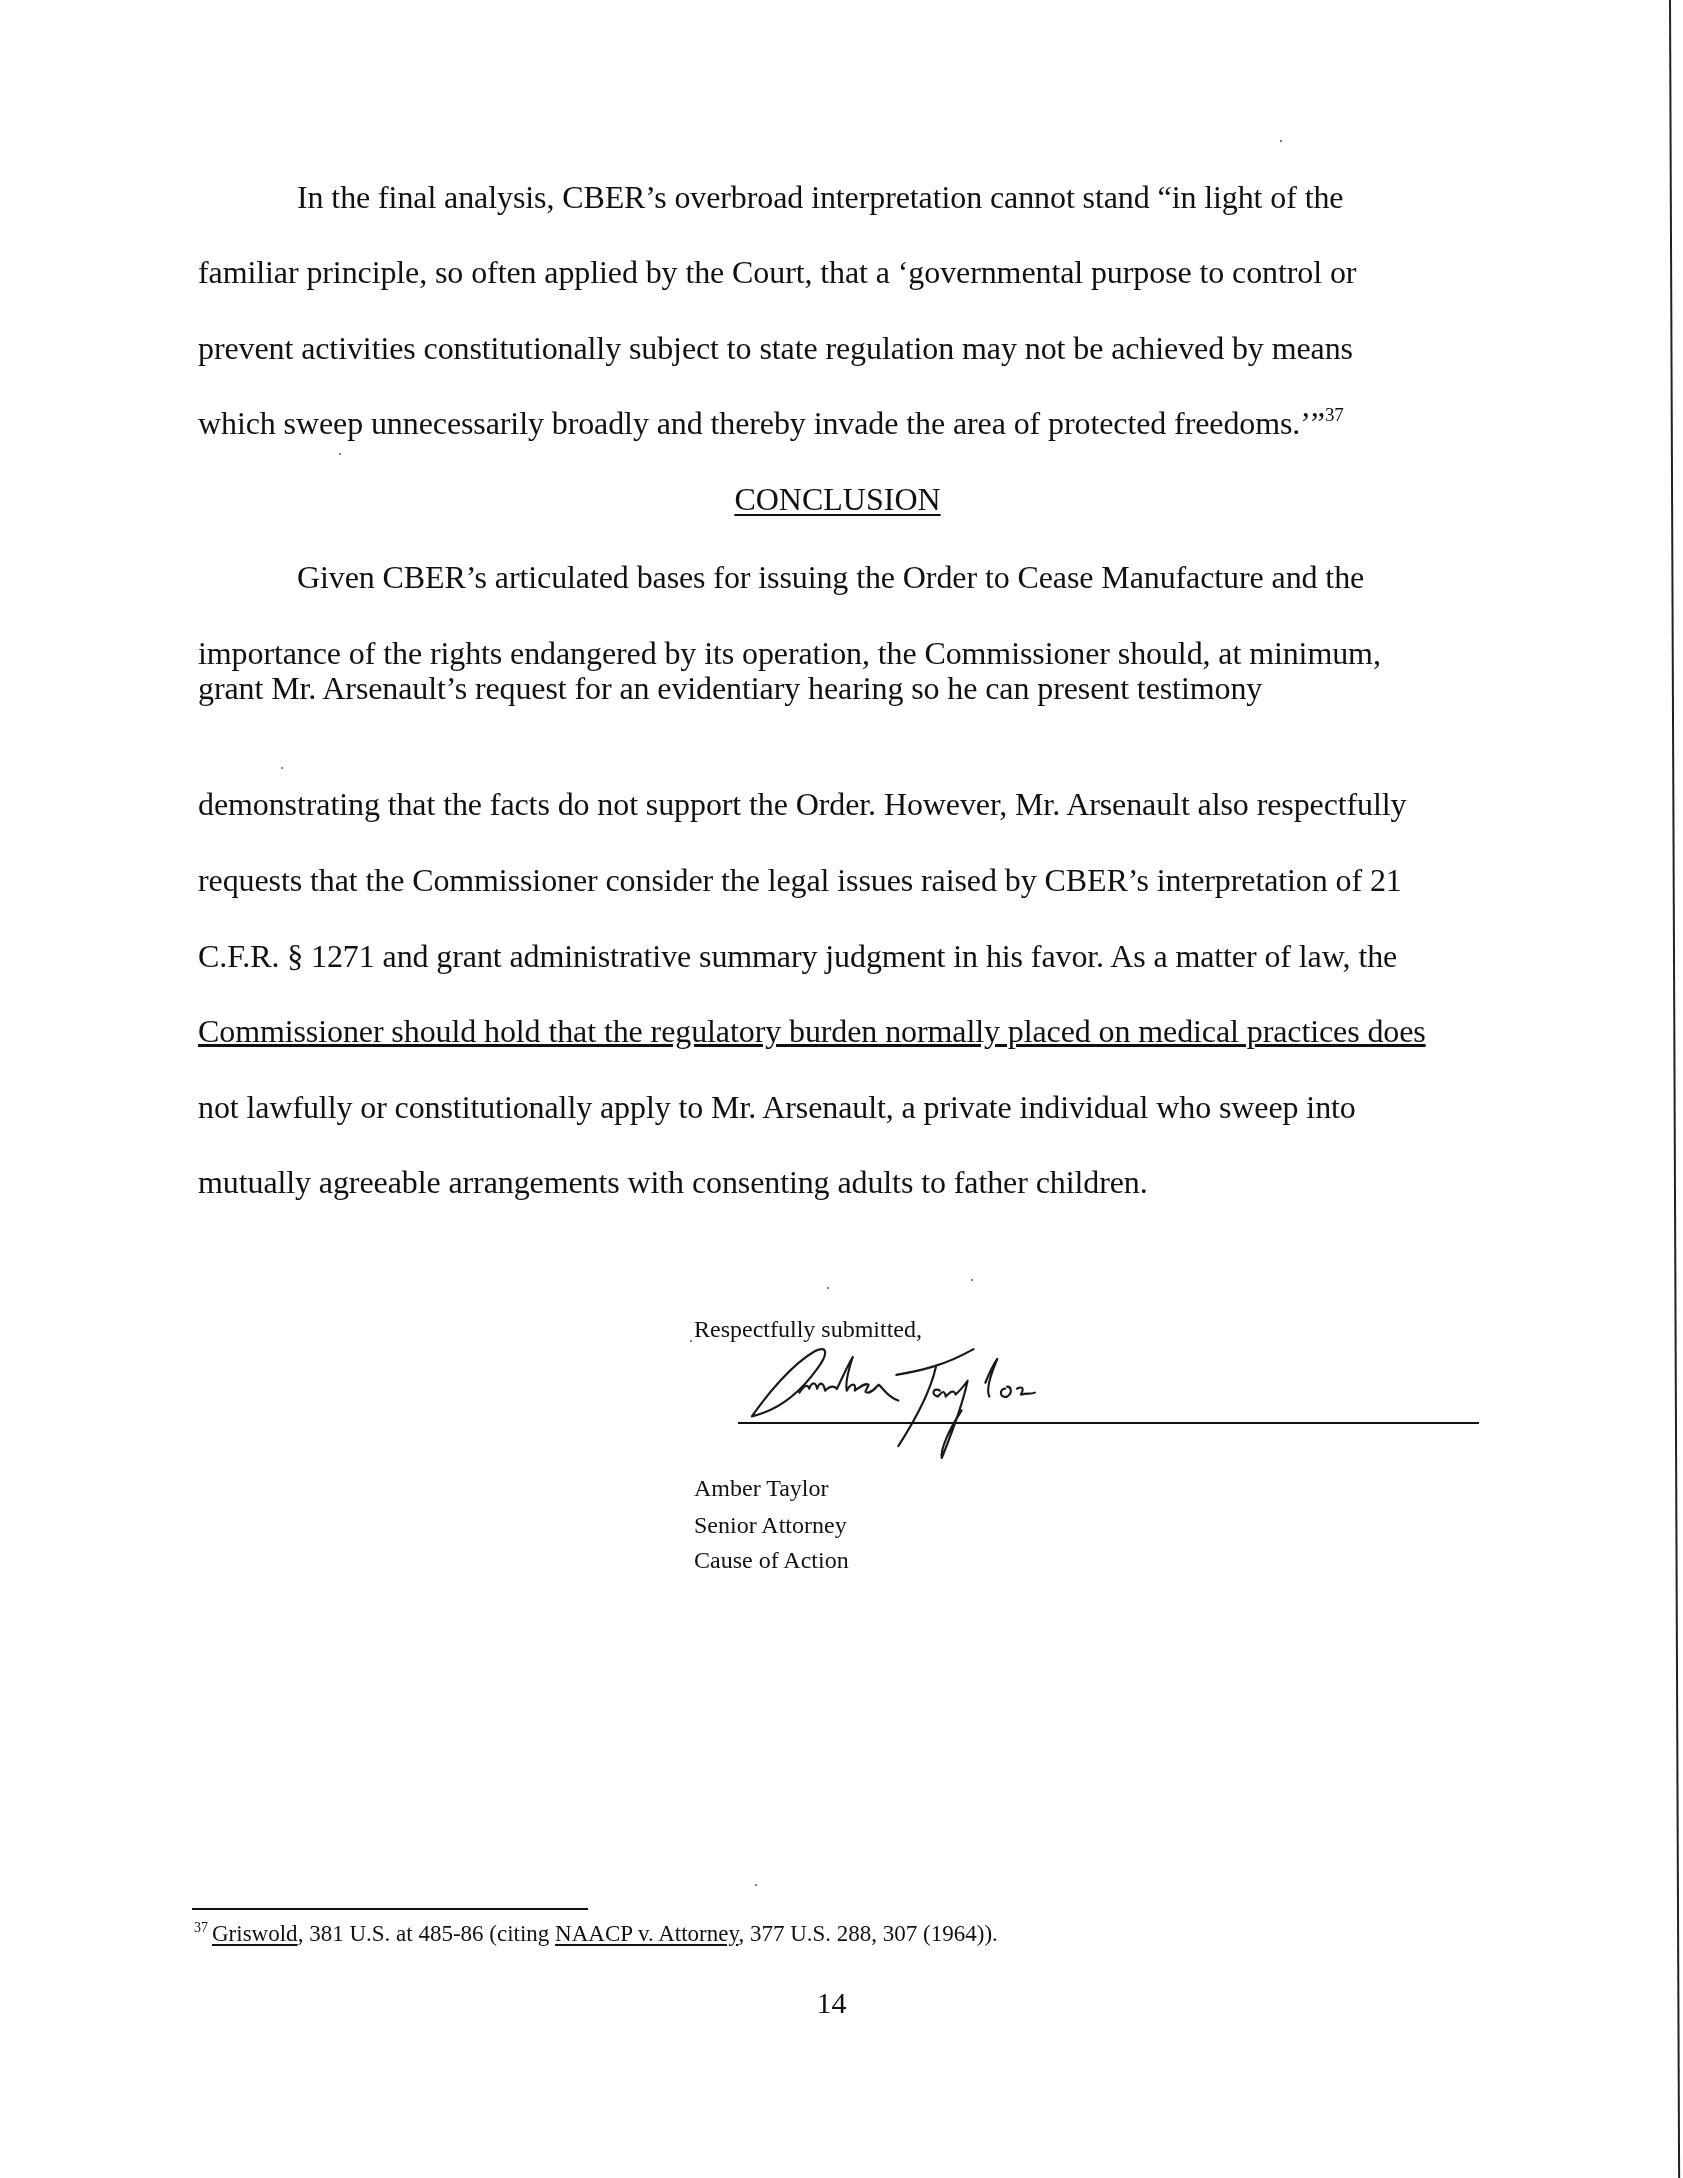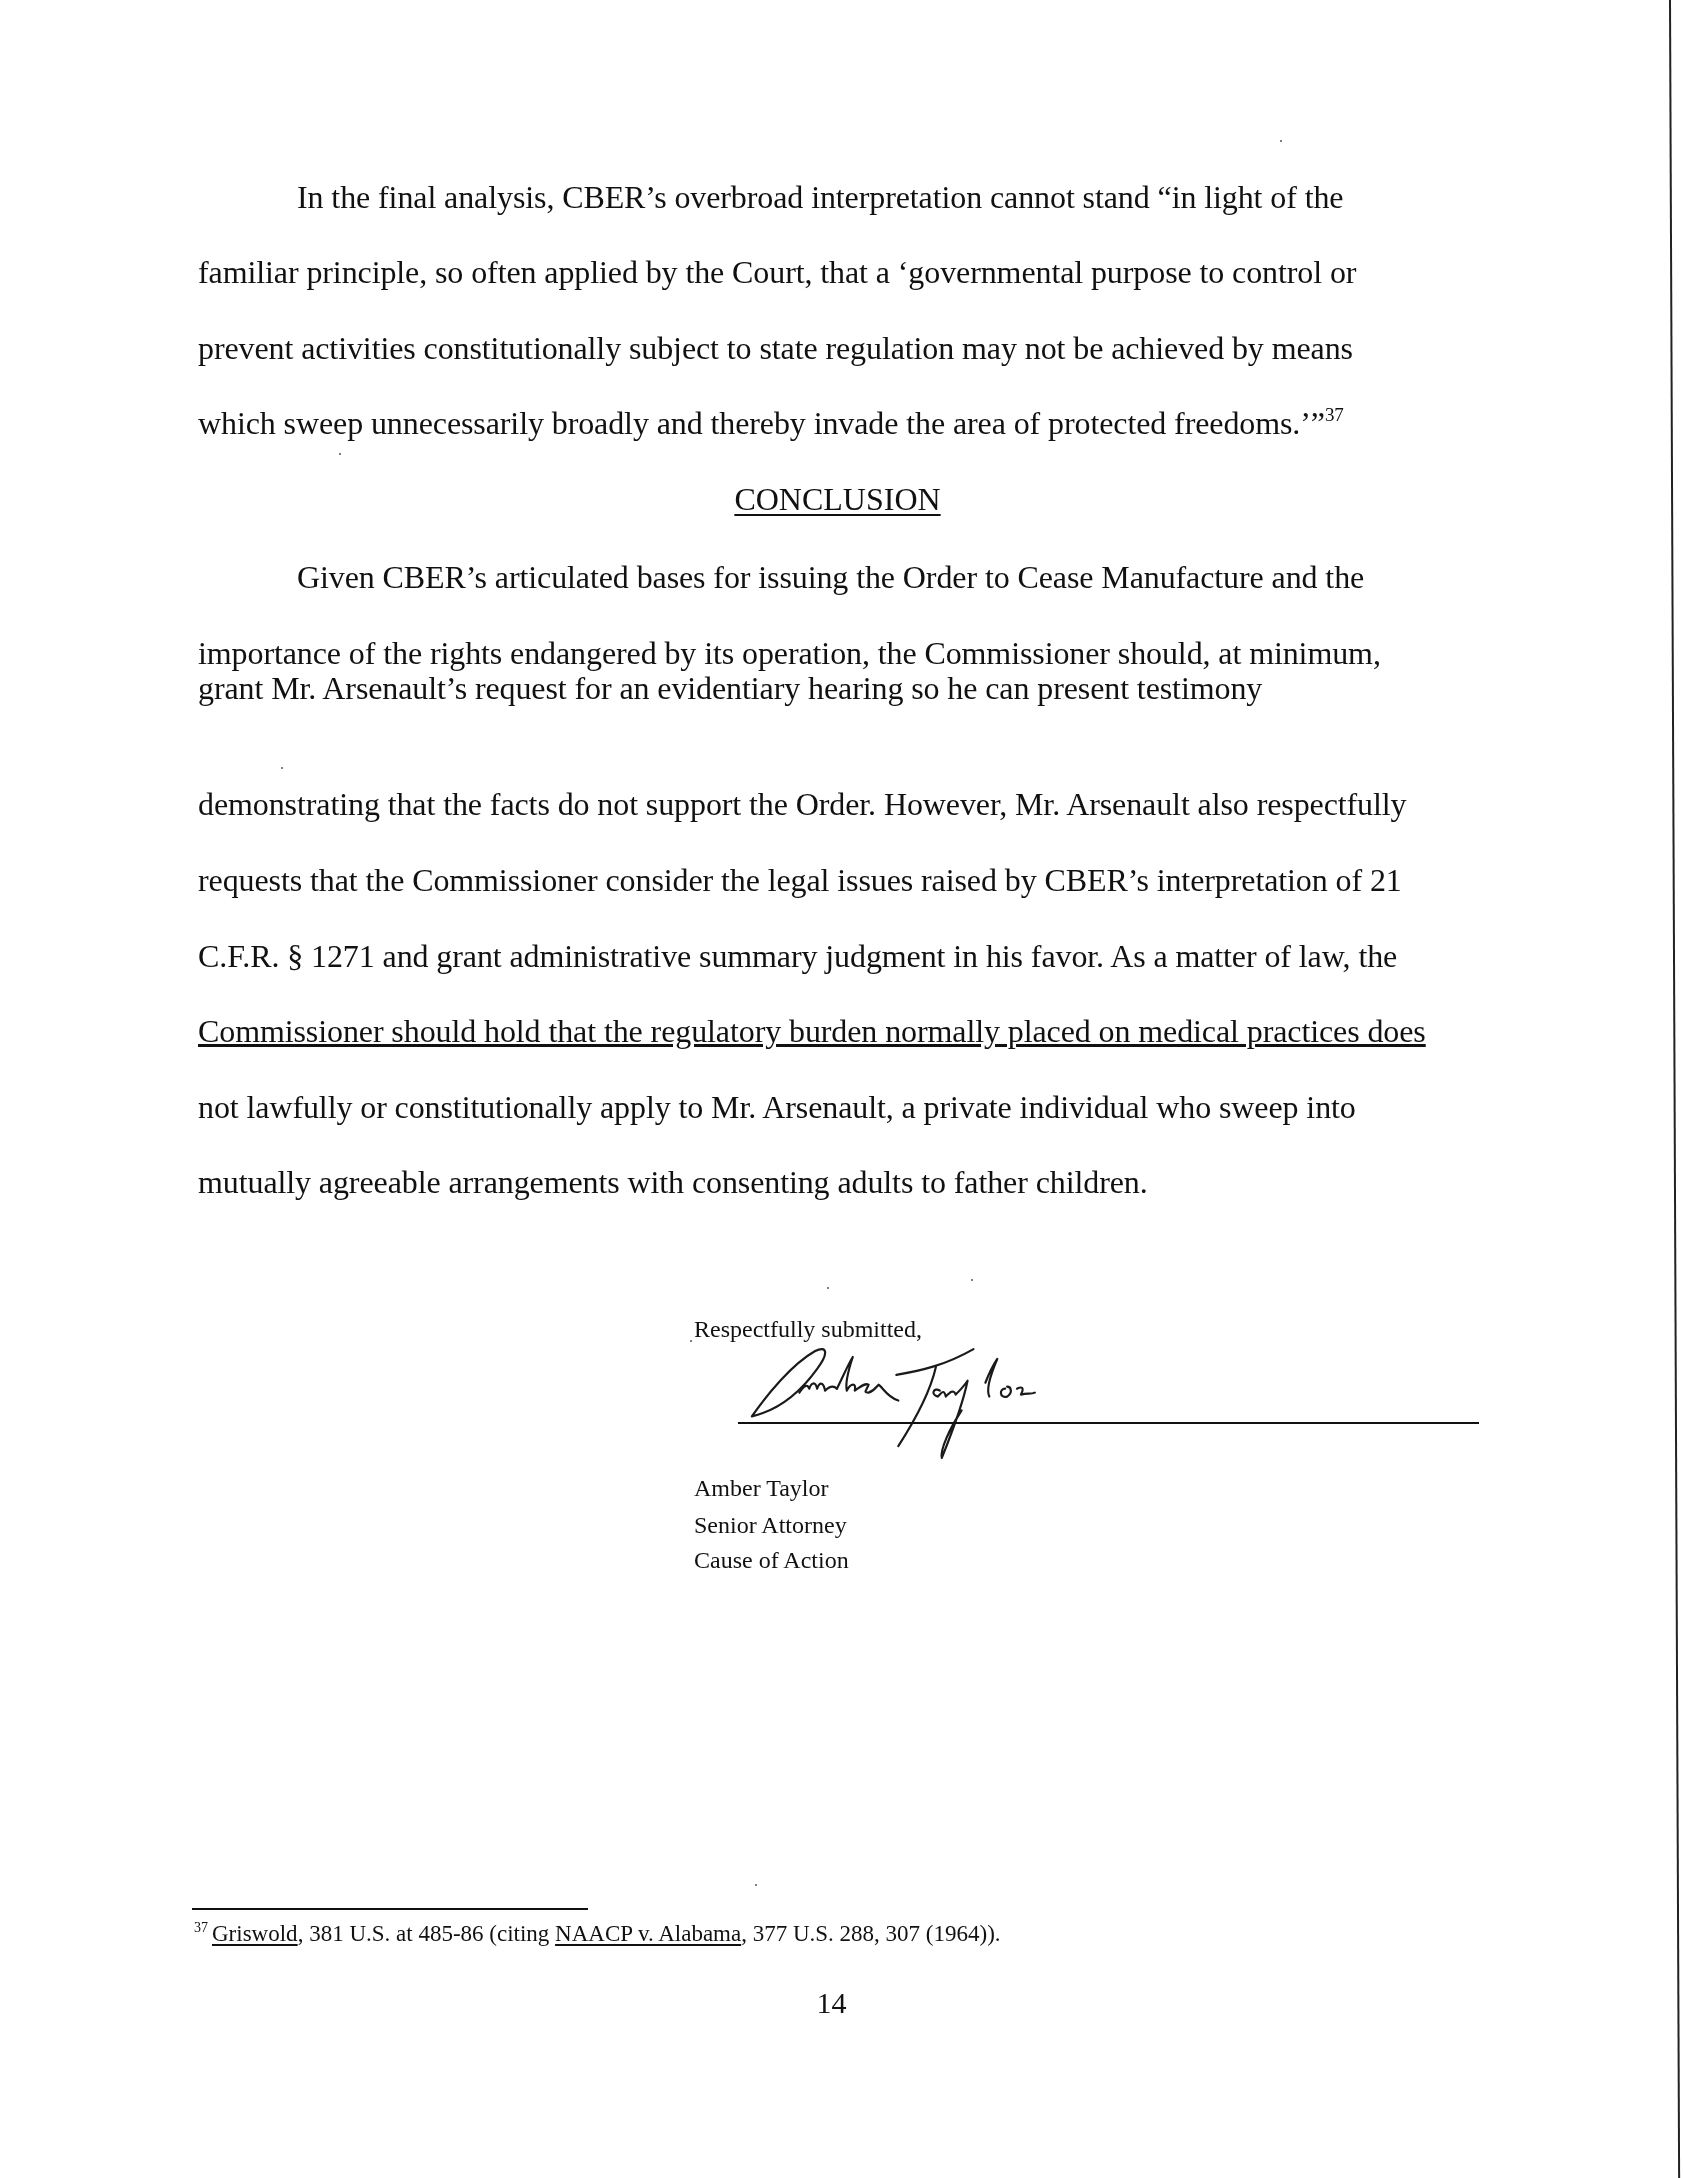--- a/index.html
+++ b/index.html
@@ -78,17 +78,17 @@
         <path d="M282 50 C 286 48, 290 48, 286 56 C 292 54, 296 56, 300 54"></path>
       </g>
     </svg>
     <div class="sig-line"></div>
     <div class="sig-text" style="top:1472px;">Amber Taylor</div>
     <div class="sig-text" style="top:1509px;">Senior Attorney</div>
     <div class="sig-text" style="top:1544px;">Cause of Action</div>
   </div>
 
   <div class="fn-rule"></div>
-  <div class="footnote"><sup>37</sup><span class="u">Griswold</span><span>, 381 U.S. at 485-86 (citing </span><span class="u">NAACP v. Alabama</span><span>, 377 U.S. 288, 307 (1964)).</span></div>
+  <div class="footnote"><sup>37</sup><span class="u">Griswold</span><span>, 381 U.S. at 485-86 (citing </span><span class="u">NAACP v. Attorney</span><span>, 377 U.S. 288, 307 (1964)).</span></div>
 
   <div class="page-number">14</div>
 </div>
 
 
 </body></html>

